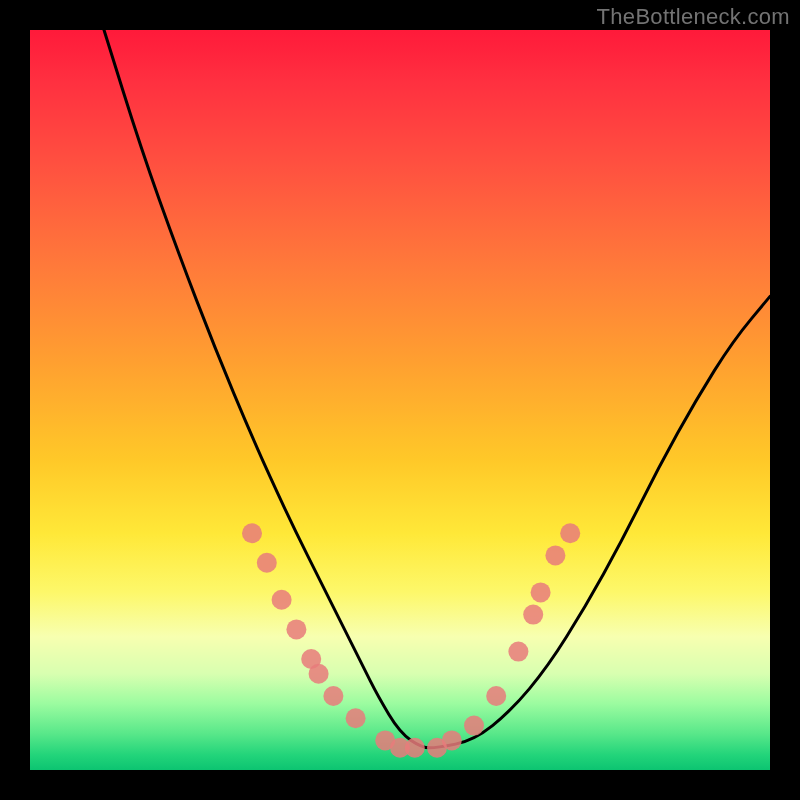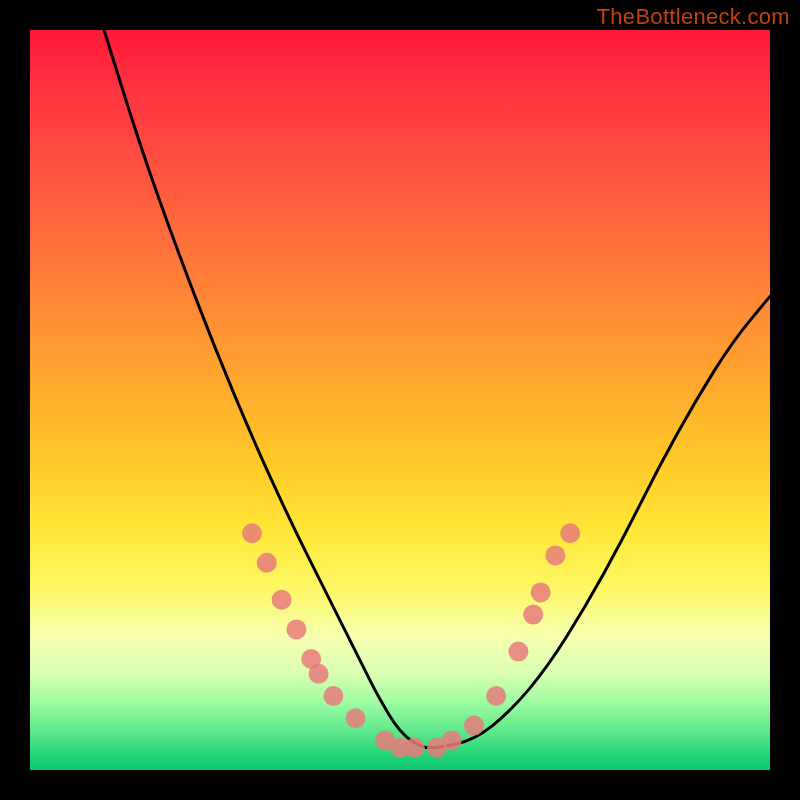--- a/index.html
+++ b/index.html
@@ -41,21 +41,21 @@
       #9cfca0 91%,
       #5ae88a 95%,
       #22d47a 98%,
       #0cc471 100%
     );
   }
   .watermark {
     position: absolute;
     top: 4px;
     right: 10px;
-    color: #c2410c;
+    color: #737373;
     font-size: 22px;
     font-weight: 500;
     letter-spacing: 0.3px;
     user-select: none;
   }
   svg.curve {
     position: absolute;
     top: 0;
     left: 0;
     width: 740px;

